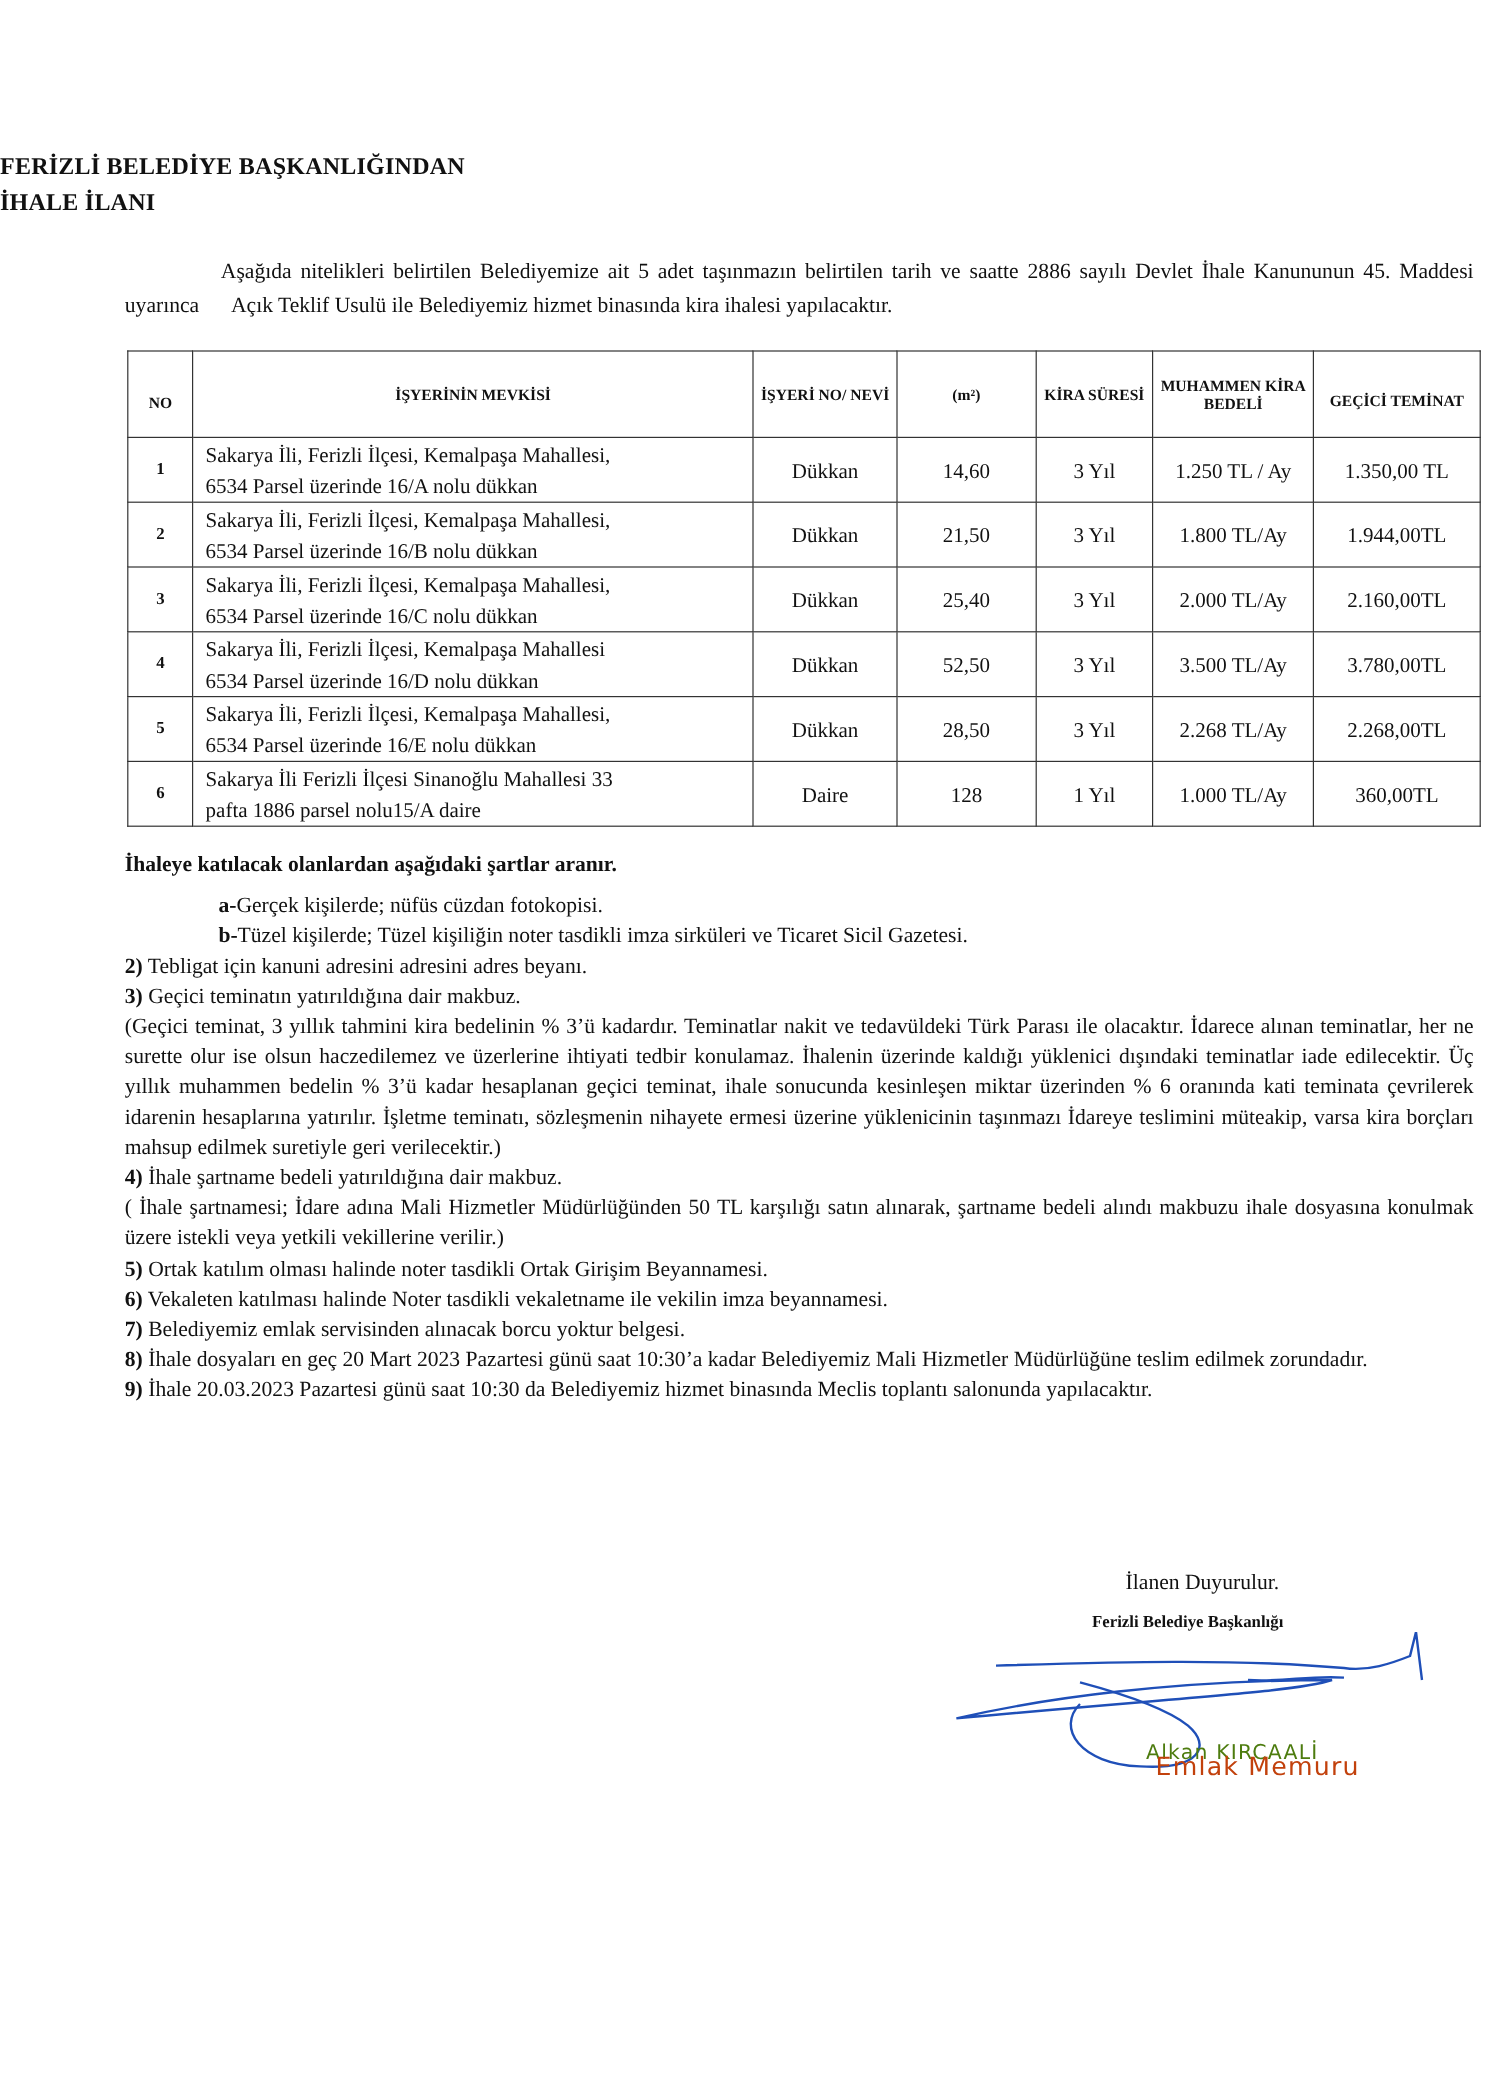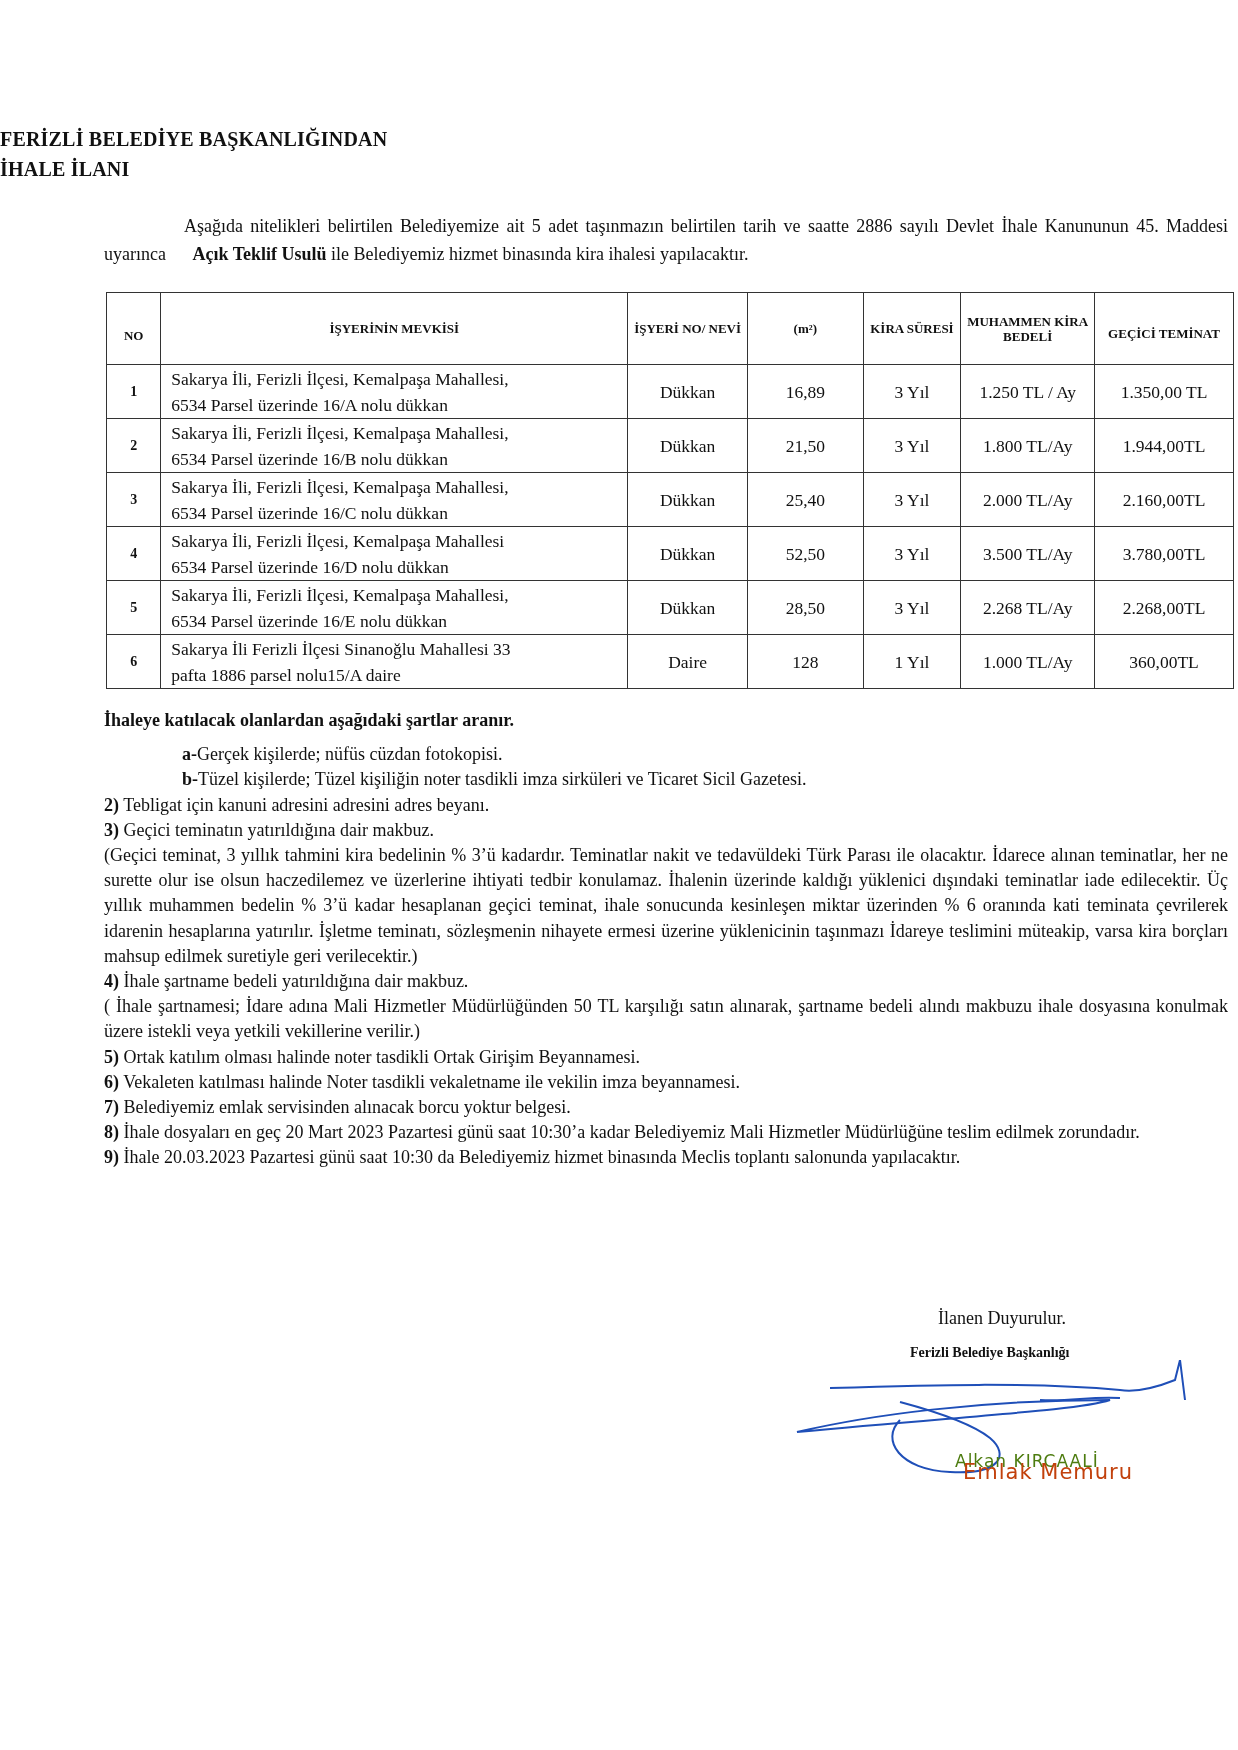--- a/index.html
+++ b/index.html
@@ -5,21 +5,21 @@
   html, body { margin: 0; padding: 0; background: #ffffff; }
   body { width: 1238px; height: 1750px; position: relative; overflow: hidden;
          font-family: "Liberation Serif", "DejaVu Serif", serif; color: #111; }
   .page { position: absolute; left: 0; top: 0; width: 1238px; height: 1750px; }
   .title { position: absolute; left: 0; width: 1238px; 
            font-weight: bold; font-size: 20px; letter-spacing: 0.2px; }
   .title.l1 { top: 128px; }
   .title.l2 { top: 158px; }
   .intro { position: absolute; left: 104px; top: 212px; width: 1124px;
            font-size: 18px; line-height: 28px; text-align: justify; text-indent: 80px; }
-  .intro b { font-weight: bold; margin-left: 22px; }
+  .intro b { font-weight: normal; margin-left: 22px; }
   table.ihale { position: absolute; left: 106px; top: 292px; width: 1128px;
                 border-collapse: collapse; font-size: 17.5px; }
   table.ihale td, table.ihale th { border: 1.5px solid #333; padding: 0; text-align: center; vertical-align: middle; }
   table.ihale th { font-size: 13px; font-weight: bold; height: 57px; line-height: 15px; }
   table.ihale td { height: 53px; line-height: 26px; }
   table.ihale td.no { font-weight: bold; font-size: 14px; width: 53px; }
   table.ihale td.mevki { text-align: left; padding-left: 10px; width: 453px; }
   table.ihale td.nevi { width: 118px; }
   table.ihale td.m2 { width: 114px; }
   table.ihale td.sure { width: 96px; }
@@ -61,21 +61,21 @@
       </tr>
     </thead>
     <tbody id="table-body">
         <tr>
           <td class="no">1</td>
           <td class="mevki">
             <div>Sakarya İli, Ferizli İlçesi,  Kemalpaşa Mahallesi,</div>
             <div>6534 Parsel üzerinde 16/A nolu dükkan</div>
           </td>
           <td class="nevi">Dükkan</td>
-          <td class="m2">16,89</td>
+          <td class="m2">14,60</td>
           <td class="sure">3 Yıl</td>
           <td class="bedel">1.250 TL / Ay</td>
           <td class="teminat">1.350,00 TL</td>
         </tr>
         <tr>
           <td class="no">2</td>
           <td class="mevki">
             <div>Sakarya İli, Ferizli İlçesi,  Kemalpaşa Mahallesi,</div>
             <div>6534 Parsel üzerinde 16/B nolu dükkan</div>
           </td>

